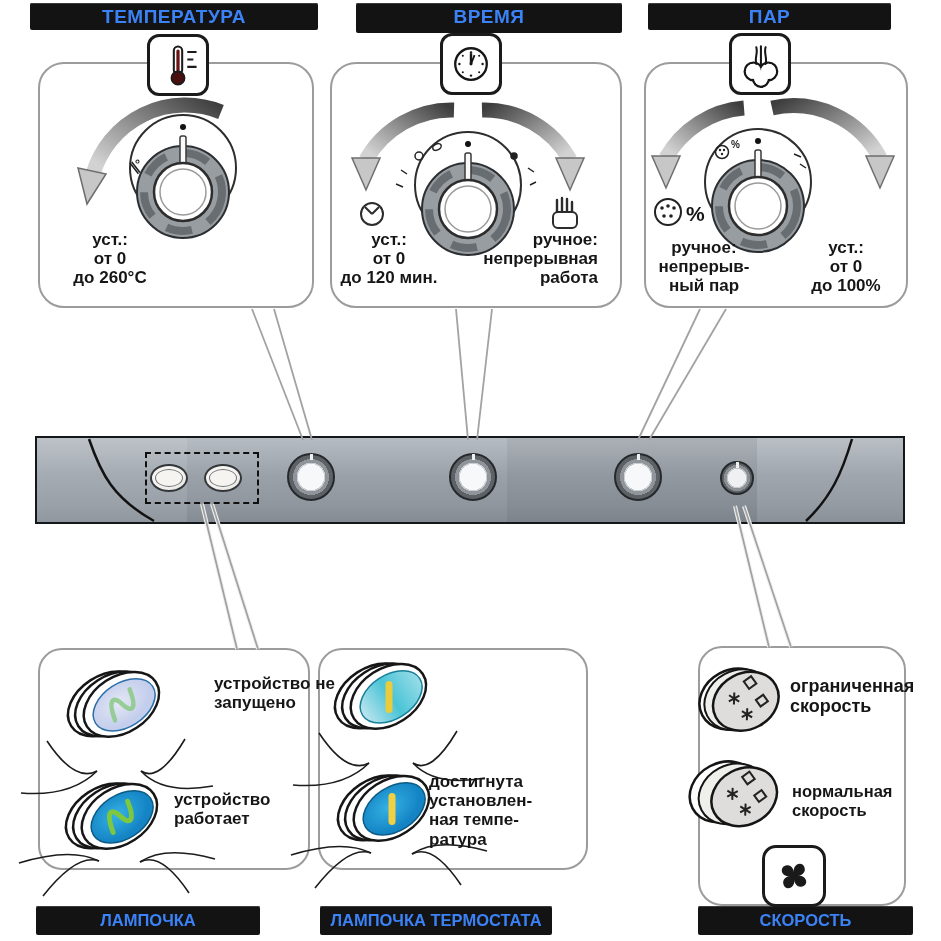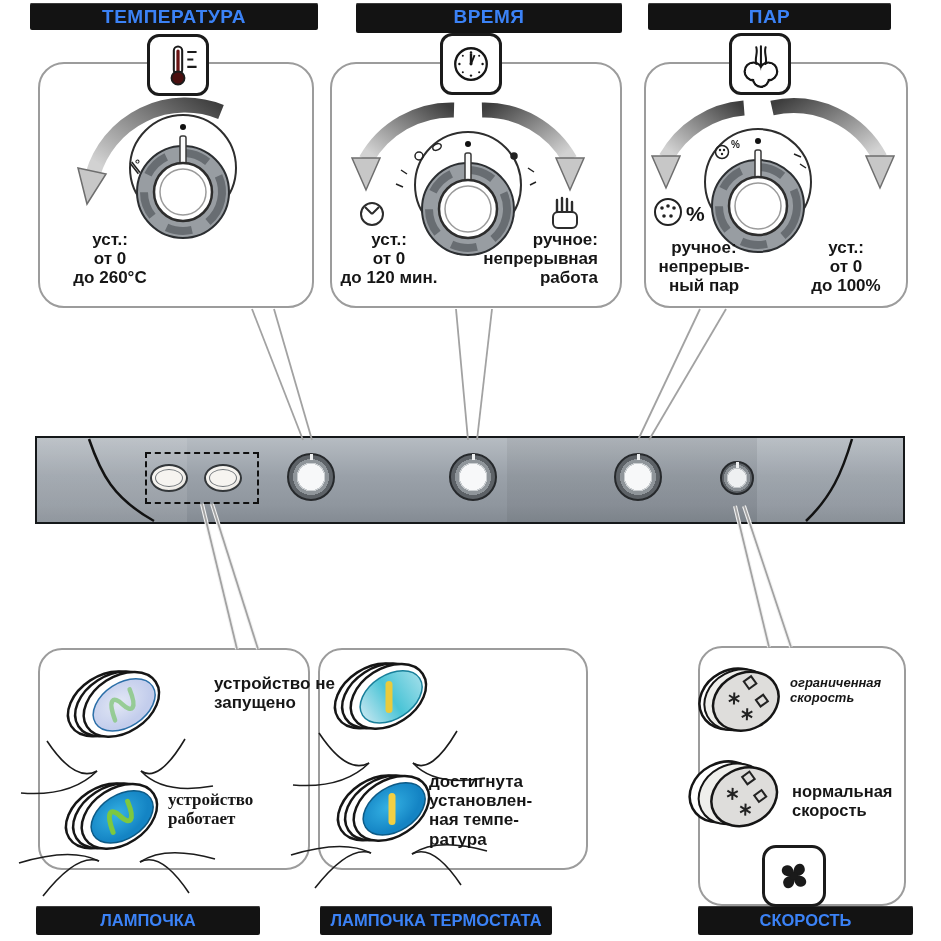--- a/index.html
+++ b/index.html
@@ -338,27 +338,27 @@
         <path d="M0,0 C-4,-18 13,-20 14,-9 C14.5,-2 6,1 0,0" transform="rotate(90)"></path>
         <path d="M0,0 C-4,-18 13,-20 14,-9 C14.5,-2 6,1 0,0" transform="rotate(180)"></path>
         <path d="M0,0 C-4,-18 13,-20 14,-9 C14.5,-2 6,1 0,0" transform="rotate(270)"></path>
         <circle r="5"></circle>
       </g>
     </svg>
   </div>
 
   <div class="cap" style="left:174px;top:674px;width:130px;margin-left:40px;">устройство не
 запущено</div>
-  <div class="cap" style="left:168px;top:790px;width:130px;font-family:Liberation Serif, serif;">устройство
+  <div class="cap" style="left:174px;top:790px;width:130px;">устройство
 работает</div>
   <div class="cap" style="left:429px;top:772px;width:140px;">достигнута
 установлен-
 ная темпе-
 ратура</div>
-  <div class="cap" style="left:790px;top:676px;width:118px;font-size:13px;font-style:italic;">ограниченная
+  <div class="cap" style="left:790px;top:676px;width:118px;font-size:18px;">ограниченная
 скорость</div>
   <div class="cap" style="left:792px;top:782px;width:118px;font-size:16.5px;">нормальная
 скорость</div>
 
   <div class="bar footer" style="left:36px;top:906px;width:224px;height:29px;">ЛАМПОЧКА РЕЖ.ОЖИДАНИЯ</div>
   <div class="bar footer" style="left:320px;top:906px;width:232px;height:29px;">ЛАМПОЧКА ТЕРМОСТАТА</div>
   <div class="bar footer" style="left:698px;top:906px;width:215px;height:29px;">СКОРОСТЬ ВЕНТИЛЯТОРА</div>
 
 </div>
 

